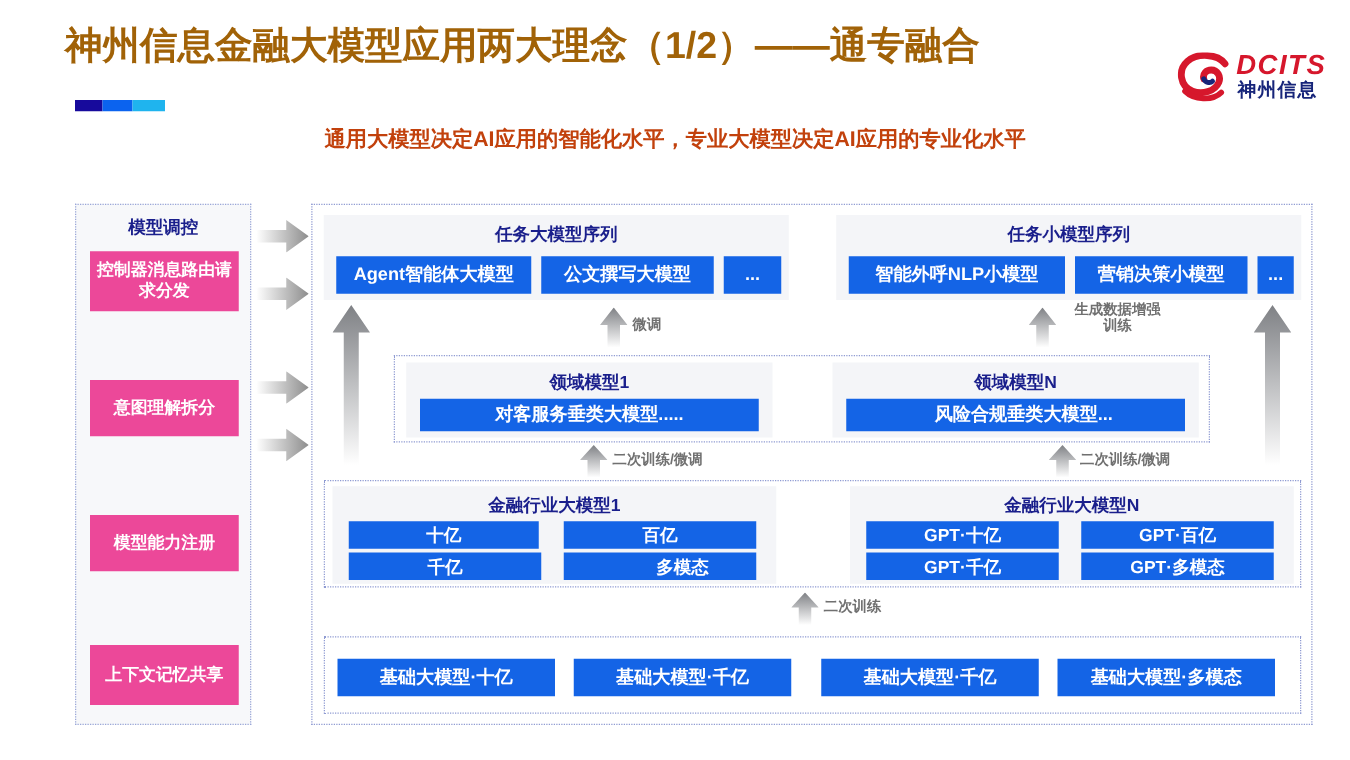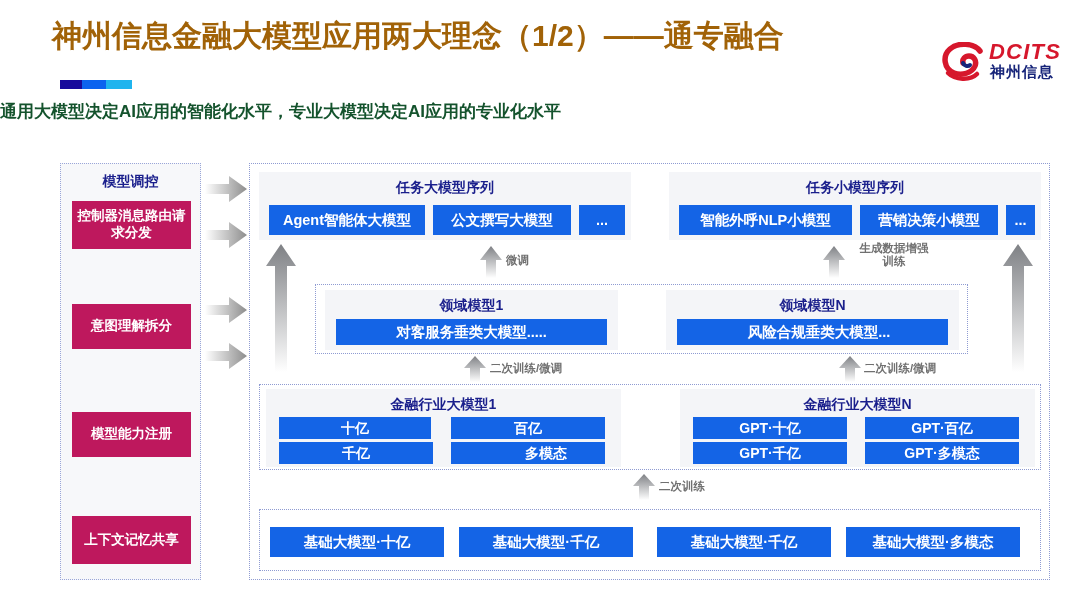--- a/index.html
+++ b/index.html
@@ -17,43 +17,43 @@
     font-size:30px;font-weight:bold;color:#a16207;
     letter-spacing:0px;white-space:nowrap;
   }
   .accent-bar{position:absolute;left:60px;top:80px;width:72px;height:9px;display:flex;}
   .accent-bar i{display:block;height:100%;}
   .accent-bar i:nth-child(1){width:22px;background:#170a9c;}
   .accent-bar i:nth-child(2){width:24px;background:#0b63ef;}
   .accent-bar i:nth-child(3){width:26px;background:#1fb4ee;}
 
   .subtitle{
-    position:absolute;left:0;top:100px;width:1080px;text-align:left;
-    font-size:17px;font-weight:bold;color:#14532d;white-space:nowrap;
+    position:absolute;left:0;top:100px;width:1080px;text-align:center;
+    font-size:17px;font-weight:bold;color:#c2410c;white-space:nowrap;
   }
 
   
   .logo{position:absolute;right:14px;top:18px;width:124px;height:52px;margin-top:20px;}
   .logo .swirl{position:absolute;left:0;top:4px;width:44px;height:40px;}
   .logo .dcits{position:absolute;left:47px;top:1px;font-size:22px;font-weight:bold;
     color:#d6172c;letter-spacing:1.2px;font-style:italic;}
   .logo .cn{position:absolute;left:48px;top:25px;font-size:15px;font-weight:bold;
     color:#17257a;letter-spacing:1px;}
 
   
   .sidebar{
     position:absolute;left:60px;top:163px;width:141px;height:417px;
     background:#f7f8fa;border:1px dotted #9aa6d8;box-sizing:border-box;
   }
   .sidebar .s-title{
     position:absolute;top:9px;left:0;width:100%;text-align:center;
     font-size:14px;font-weight:bold;color:#1a1f8c;
   }
   .s-box{
-    position:absolute;left:11px;width:119px;background:#be185d;color:#fff;
+    position:absolute;left:11px;width:119px;background:#ec4899;color:#fff;
     font-size:13.5px;font-weight:bold;text-align:center;display:flex;
     align-items:center;justify-content:center;line-height:1.25;box-sizing:border-box;
     padding:2px 4px;
   }
   .s-box.b0{top:37px;height:48px;}
   .s-box.b1{top:140px;height:45px;}
   .s-box.b2{top:248px;height:45px;}
   .s-box.b3{top:352px;height:48px;}
 
   

